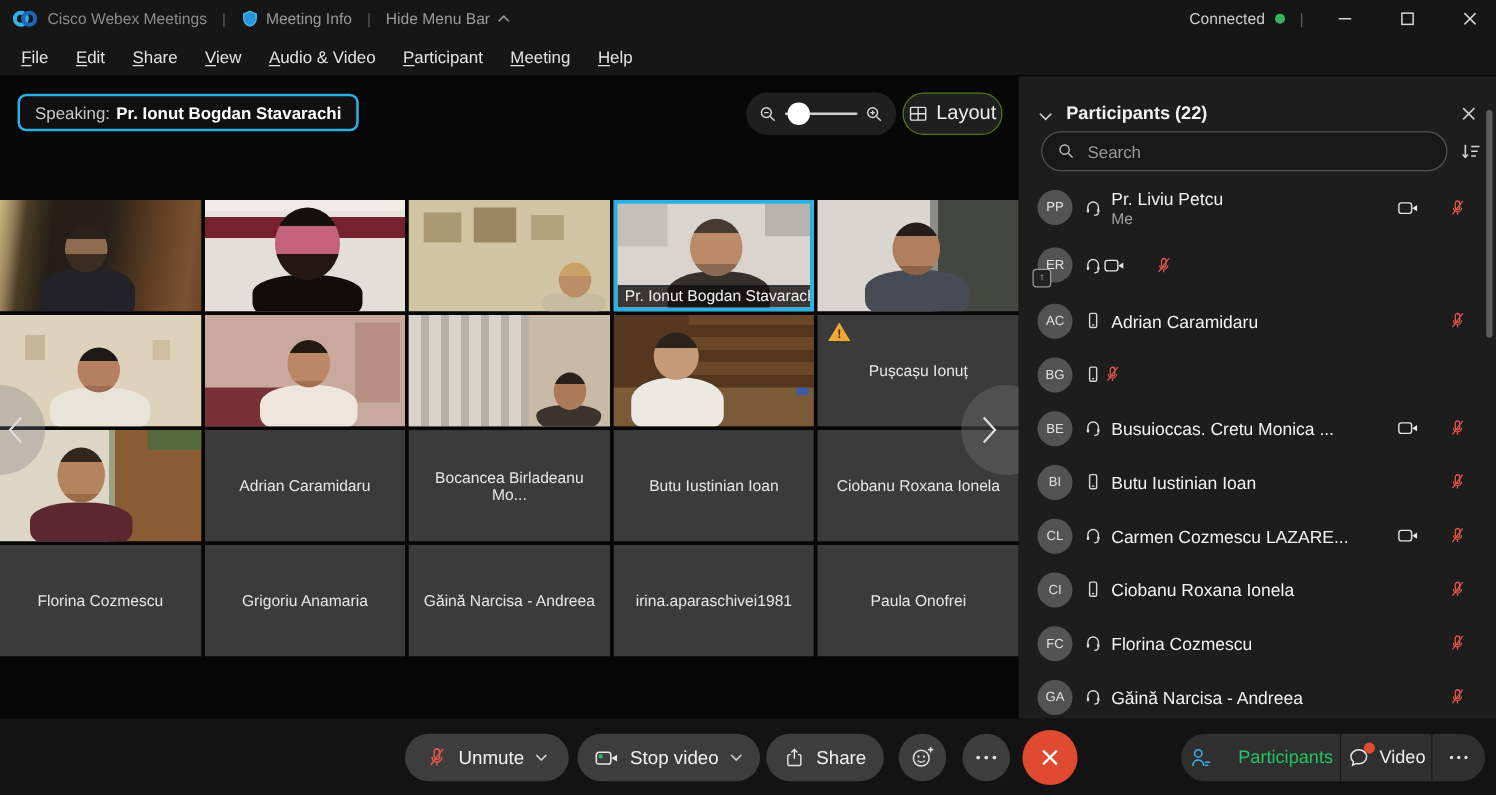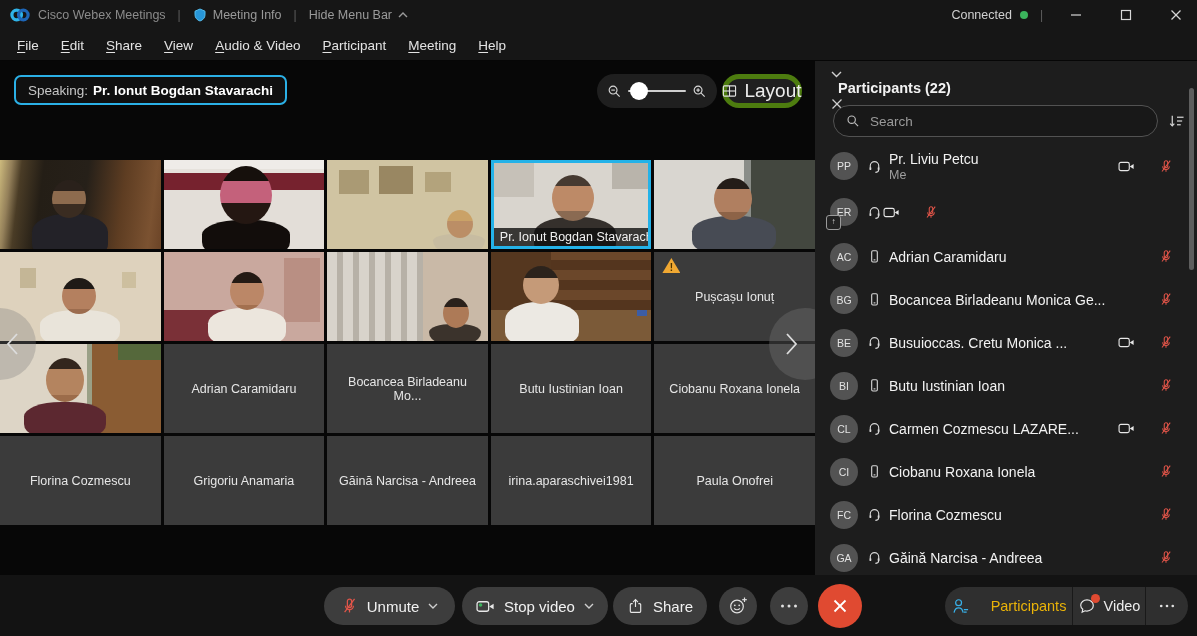--- a/index.html
+++ b/index.html
@@ -33,21 +33,21 @@
   .speaking-box b{color:#fff;font-weight:bold;}
 
   .zoom-pill{position:absolute;left:597px;top:13px;width:120px;height:34px;border-radius:17px;background:#1f1f1f;
     display:flex;align-items:center;padding:0 10px;box-sizing:border-box;gap:6px;}
   .zbtn{background:none;border:0;padding:0;cursor:pointer;display:flex;align-items:center;}
   .slider{position:relative;flex:1;height:18px;cursor:pointer;}
   .slider .track{position:absolute;left:0;right:0;top:8px;height:2px;background:#cfcfcf;border-radius:1px;}
   .slider .knob{position:absolute;left:2px;top:0;width:18px;height:18px;border-radius:50%;background:#fff;cursor:grab;}
 
   .layout-btn{position:absolute;left:722px;top:13px;width:80px;height:34px;border-radius:17px;background:#1f1f1f;
-    border:5px solid #4d7c0f;display:flex;align-items:center;justify-content:center;gap:7px;color:#ececec;font-size:19px;cursor:pointer;box-sizing:border-box;}
+    border:1px solid #4d7c0f;display:flex;align-items:center;justify-content:center;gap:7px;color:#ececec;font-size:16px;cursor:pointer;box-sizing:border-box;}
 
   
   .grid{position:absolute;left:0;top:99px;width:815px;display:grid;grid-template-columns:repeat(5,1fr);
     grid-auto-rows:89px;gap:3px;}
   .tile{position:relative;background:#3b3b3b;overflow:hidden;box-sizing:border-box;cursor:pointer;}
   .name-tile{display:flex;align-items:center;justify-content:center;text-align:center;
     font-size:12.5px;color:#e6e6e6;padding:0 10px;}
   .tile-label{position:absolute;left:0;right:0;bottom:0;background:rgba(15,15,15,.8);color:#f0f0f0;
     font-size:12.5px;padding:2px 6px;white-space:nowrap;overflow:hidden;z-index:3;}
   .tile.active{border:3px solid #24b2e8;}
@@ -98,21 +98,21 @@
   .s11 .ph{left:46px;top:14px;width:38px;height:44px;background:linear-gradient(180deg,#33261d 0 26%,#b4845f 26% 84%,#9c6c4a 84%);}
   .s11 .pb{left:24px;top:58px;width:82px;height:32px;background:#5c2830;}
 
   .nav-circle{position:absolute;width:72px;height:72px;border-radius:50%;background:rgba(125,125,125,.32);
     display:flex;align-items:center;justify-content:center;cursor:pointer;z-index:5;}
   .nav-prev{left:-36px;top:247px;padding-left:26px;box-sizing:border-box;}
   .nav-next{left:769px;top:247px;justify-content:flex-start;padding-left:12px;box-sizing:border-box;}
 
   
   .panel{position:absolute;top:61px;left:815px;width:382px;height:514px;background:#1d1d1d;overflow:hidden;}
-  .panel-header{position:absolute;top:8px;left:0;right:0;height:30px;display:flex;align-items:flex-start;padding:0 14px;box-sizing:border-box;flex-direction:column;}
+  .panel-header{position:absolute;top:8px;left:0;right:0;height:30px;display:flex;align-items:flex-end;padding:0 14px;box-sizing:border-box;}
   .panel-title{font-size:14.5px;font-weight:bold;color:#f2f2f2;margin-left:9px;flex:1;}
   .icon-btn{background:none;border:0;padding:2px;cursor:pointer;display:flex;align-items:center;}
   .search-row{position:absolute;top:44px;left:18px;right:10px;height:32px;display:flex;align-items:center;gap:8px;}
   .search-box{flex:1;height:32px;border:1px solid #525252;border-radius:16px;background:#181818;
     display:flex;align-items:center;padding:0 12px;gap:8px;box-sizing:border-box;}
   .search-box input{background:transparent;border:0;outline:0;color:#ddd;font-size:13.5px;width:100%;font-family:inherit;}
   .search-box input::placeholder{color:#9a9a9a;}
   .plist{position:absolute;top:82px;left:0;right:0;bottom:0;overflow:hidden;}
   .prow{display:flex;align-items:center;padding:0 24px 0 15px;height:43px;cursor:pointer;}
   .prow.two{height:46px;}
@@ -134,21 +134,21 @@
     font-size:15px;display:flex;align-items:center;justify-content:center;gap:9px;cursor:pointer;font-family:inherit;}
   .circle-btn{position:absolute;top:12px;width:38px;height:38px;border-radius:50%;background:#3d3d3d;border:0;
     display:flex;align-items:center;justify-content:center;cursor:pointer;}
   .leave-btn{position:absolute;top:9px;left:818px;width:44px;height:44px;border-radius:50%;background:#e04a31;border:0;
     display:flex;align-items:center;justify-content:center;cursor:pointer;}
   .right-group{position:absolute;top:12px;left:945px;width:243px;height:38px;border-radius:19px;background:#2f2f2f;
     display:flex;align-items:stretch;overflow:hidden;}
   .rg-sec{display:flex;align-items:center;justify-content:center;gap:8px;cursor:pointer;background:none;border:0;
     color:#ededed;font-size:14.5px;font-family:inherit;}
   .rg-div{width:1px;background:#191919;}
-  .cy{color:#eab308;gap:21px;}
+  .cy{color:#22c55e;gap:21px;}
   .chat-ic-wrap{position:relative;display:flex;align-items:center;}
   .chat-dot{position:absolute;top:-3px;right:-4px;width:9px;height:9px;border-radius:50%;background:#e04a31;}
 </style>
 </head>
 <body>
 
 <div class="app">
 
   <div class="titlebar">
     <div class="tb-left">
@@ -472,23 +472,20 @@
       <div class="prow">
         <div class="avatar">
             <span>BG</span>
           </div>
         <span class="dev-ic">
             <svg width="15" height="15" viewBox="0 0 16 16">
               <rect x="5" y="1.8" width="6" height="12" rx="1.3" fill="none" stroke="#d8d8d8" stroke-width="1.2"></rect>
               <line x1="7" y1="11.6" x2="9" y2="11.6" stroke="#d8d8d8" stroke-width="1.2"></line>
             </svg>
           </span>
-        <div class="pmeta">
-            <div class="pname">Bocancea Birladeanu Monica Ge...</div>
-          </div>
         <button class="mic-ic">
             <svg width="14" height="15" viewBox="0 0 16 17">
               <rect x="6" y="2" width="4" height="8" rx="2" fill="none" stroke="#e25549" stroke-width="1.2"></rect>
               <path d="M4.3 8.2a3.7 3.7 0 0 0 7.4 0" fill="none" stroke="#e25549" stroke-width="1.2"></path>
               <line x1="8" y1="12" x2="8" y2="14.6" stroke="#e25549" stroke-width="1.2"></line>
               <line x1="3.4" y1="14.2" x2="12.8" y2="1.8" stroke="#e25549" stroke-width="1.2"></line>
             </svg>
           </button>
       </div>
 

